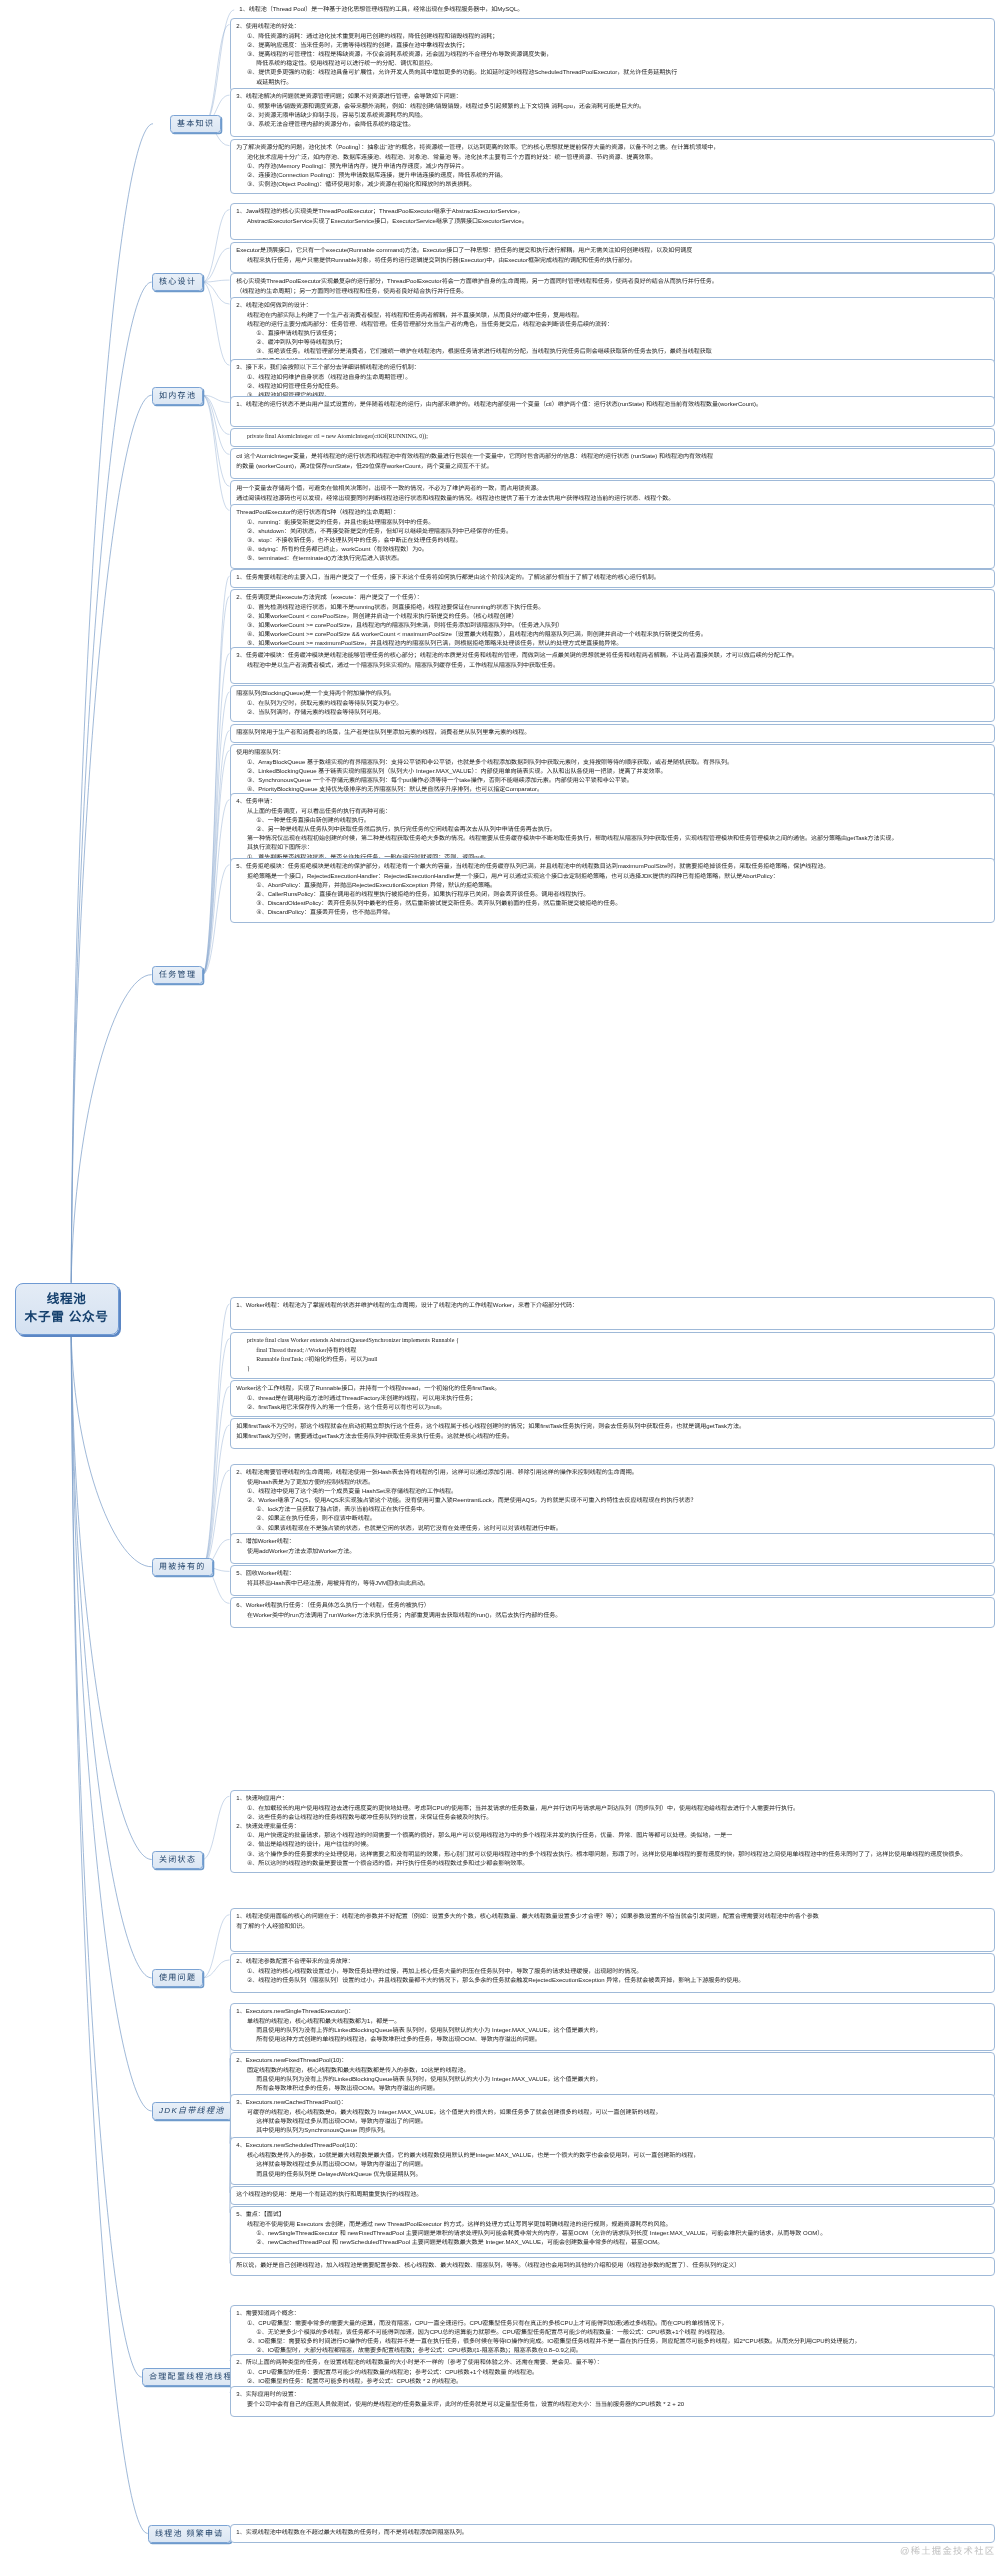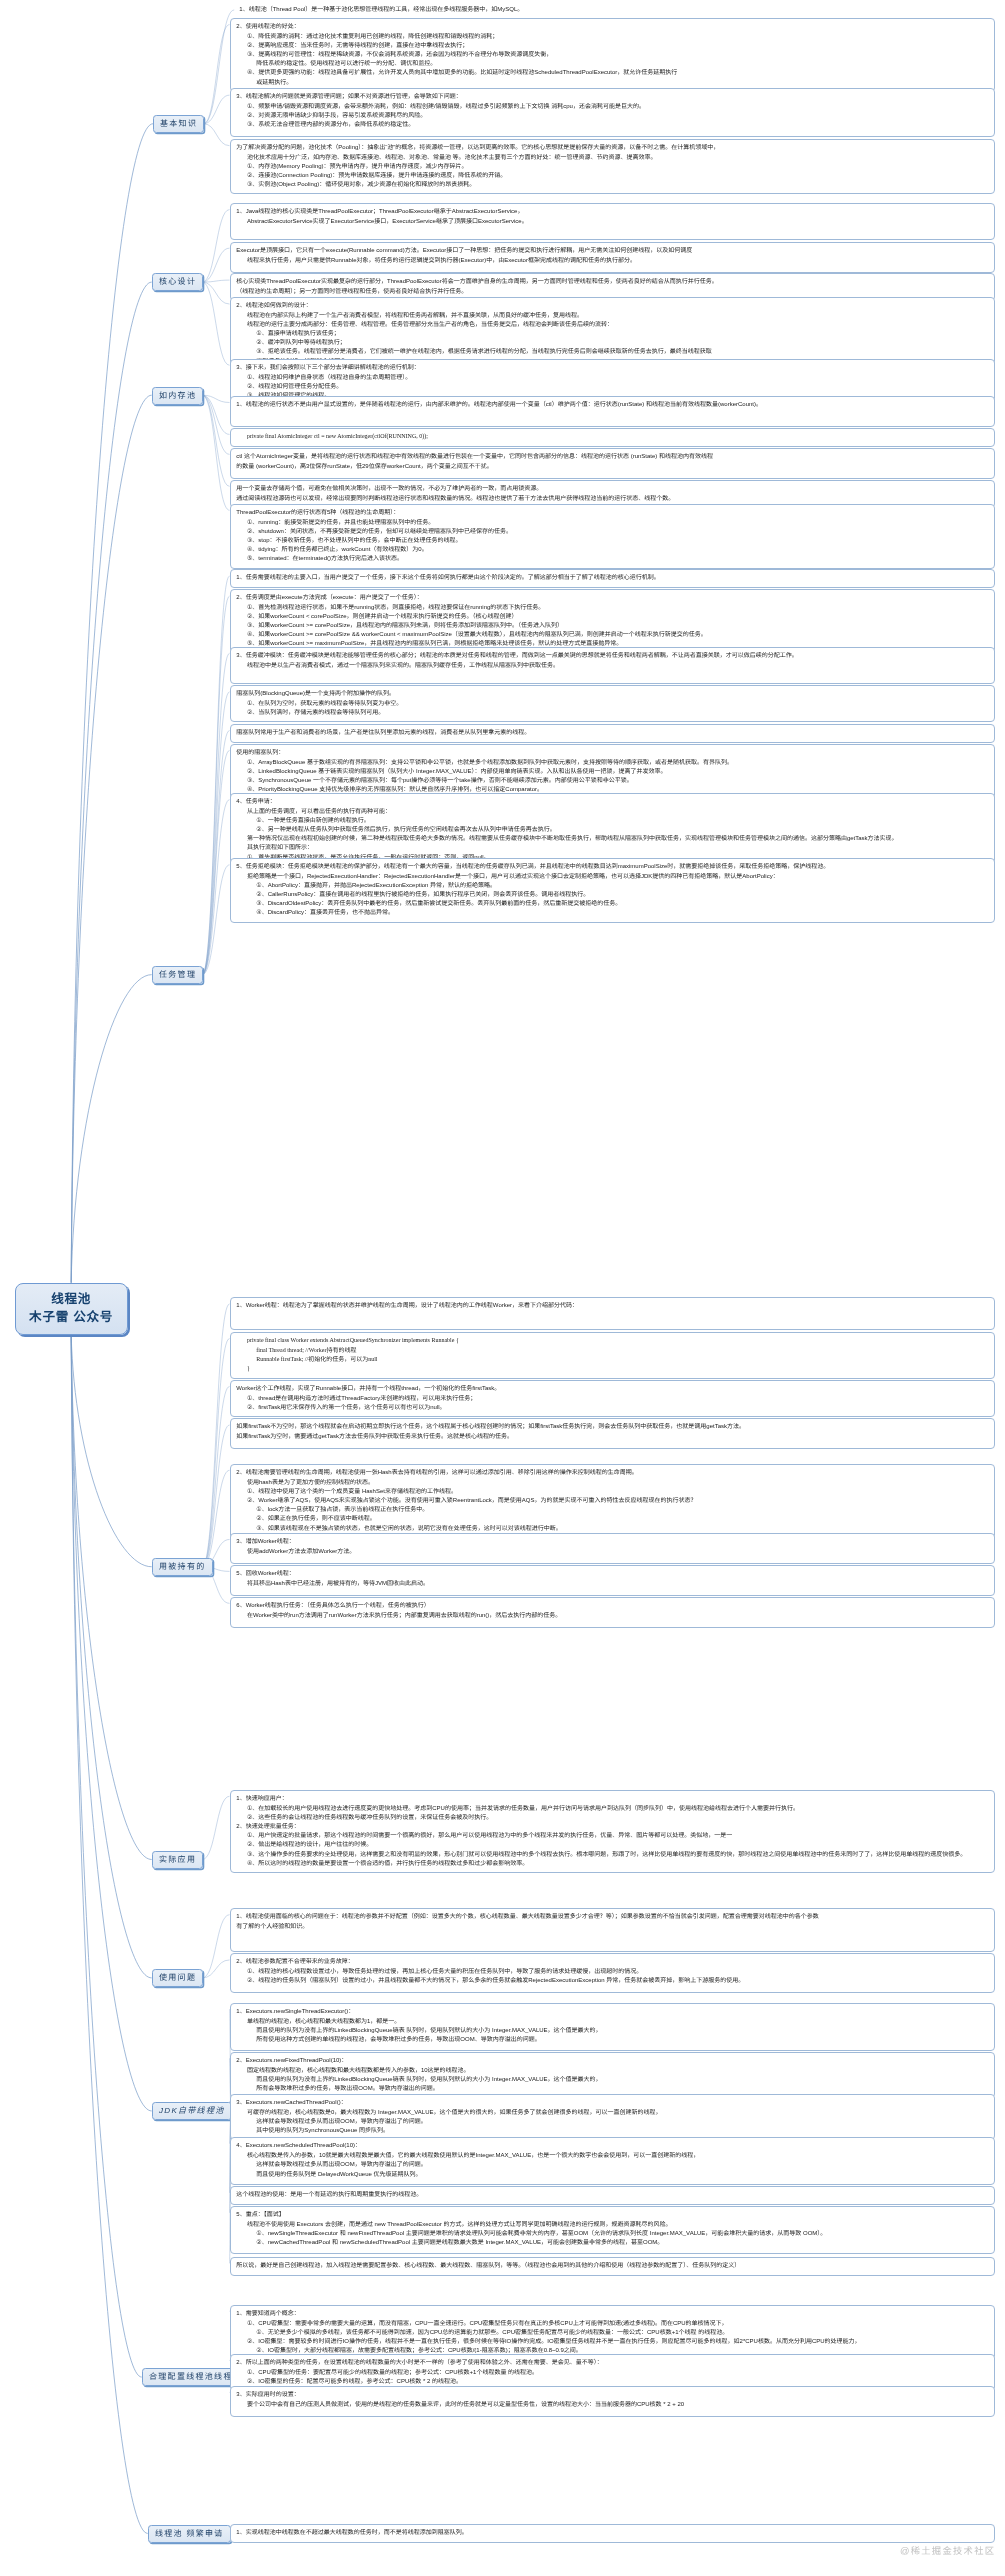--- a/index.html
+++ b/index.html
@@ -27,21 +27,21 @@
     left: 0; top: 0;
     width: 1006px;
     height: 2576px;
     pointer-events: none;
   }
   
   .root-node {
     position: absolute;
     left: 14.6px;
     top: 1283px;
-    width: 113px;
+    width: 104px;
     min-height: 52px;
     background: linear-gradient(180deg,#e4ecf6 0%,#d4e1f1 100%);
     border: 1.3px solid #6f9ad3;
     border-radius: 8px;
     box-shadow: 2px 2px 0 0 #5b86c4;
     display: flex;
     flex-direction: column;
     align-items: center;
     justify-content: center;
     gap: 2px;
@@ -174,26 +174,26 @@
       <path d="M 387 3573 C 366 3573, 366 3596, 345 3596" fill="none" stroke="#7d9fc9" stroke-width="0.8" opacity="0.75"></path>
       <path d="M 345 3808 C 345 3808, 345 3804, 345 3804" fill="none" stroke="#7d9fc9" stroke-width="0.8" opacity="0.75"></path>
     </svg>
 
   <div class="root-node">
     <div class="root-line">线程池</div>
     <div class="root-line">木子雷 公众号</div>
   </div>
 
   <div id="branch-layer">
-      <div class="branch-node" style="left: 153px; top: 115px;"><span>基本知识</span></div>
+      <div class="branch-node" style="left: 170px; top: 115px;"><span>基本知识</span></div>
       <div class="branch-node" style="left: 152px; top: 273px;"><span>核心设计</span></div>
       <div class="branch-node" style="left: 152px; top: 387px;"><span>如内存池</span></div>
       <div class="branch-node" style="left: 152px; top: 966px;"><span>任务管理</span></div>
       <div class="branch-node" style="left: 152px; top: 1558px;"><span>用被持有的</span></div>
-      <div class="branch-node" style="left: 152px; top: 1851px;"><span>实际应用</span></div>
+      <div class="branch-node" style="left: 152px; top: 1851px;"><span>关闭状态</span></div>
       <div class="branch-node" style="left: 152px; top: 1969px;"><span>使用问题</span></div>
       <div class="branch-node" style="left: 152px; top: 2102px; font-style: italic;"><span>JDK自带线程池</span></div>
       <div class="branch-node" style="left: 142px; top: 2368px;"><span>合理配置线程池线程数量</span></div>
       <div class="branch-node" style="left: 148px; top: 2525px;"><span>线程池 频繁申请</span></div>
     </div>
   <div id="panel-layer">
       <div class="detail no-box" style="left: 234px; top: 3.3px; width: 752px; min-height: 14.6px;">
         <p class="lvl1">1、线程池（Thread Pool）是一种基于池化思想管理线程的工具，经常出现在多线程服务器中，如MySQL。</p>
       </div>
       <div class="detail" style="left: 230px; top: 18px; width: 765px; min-height: 69px;">

